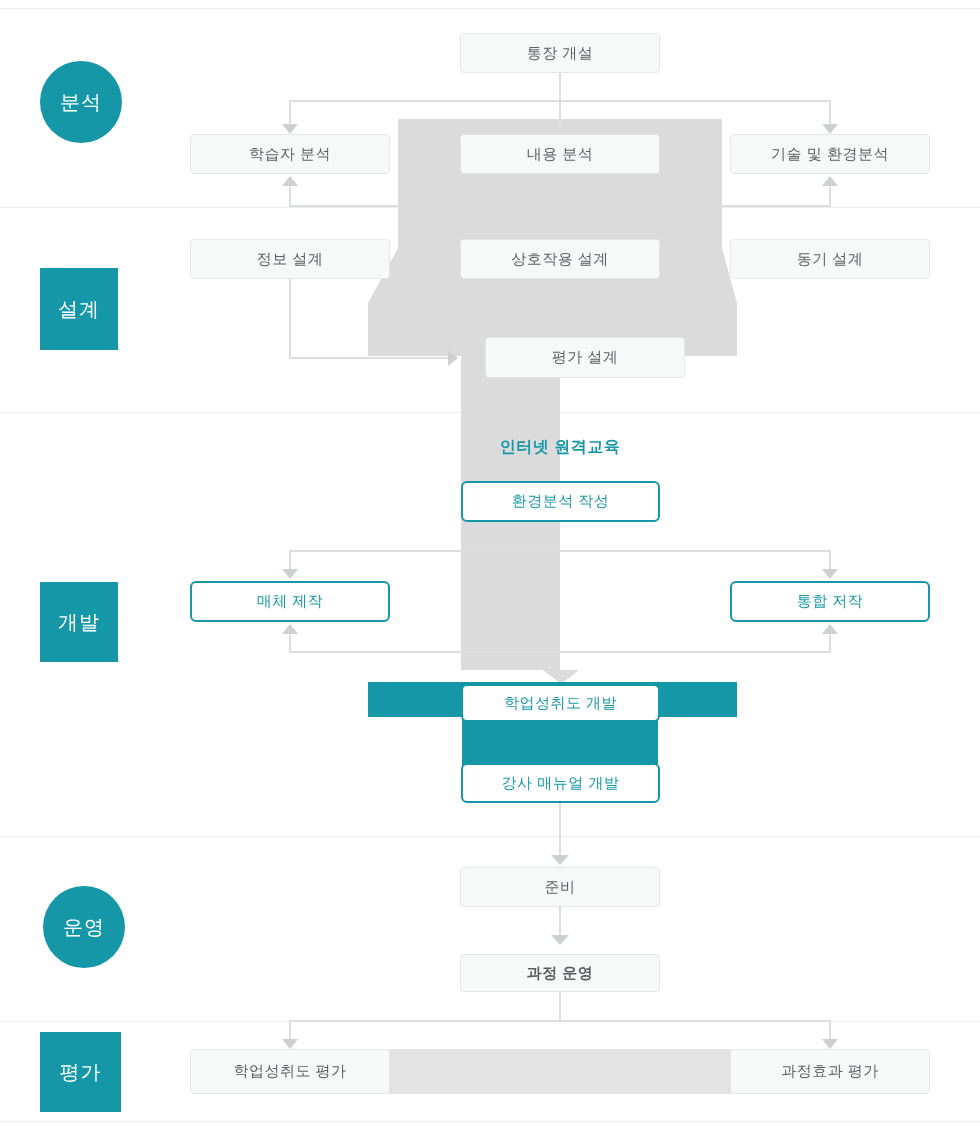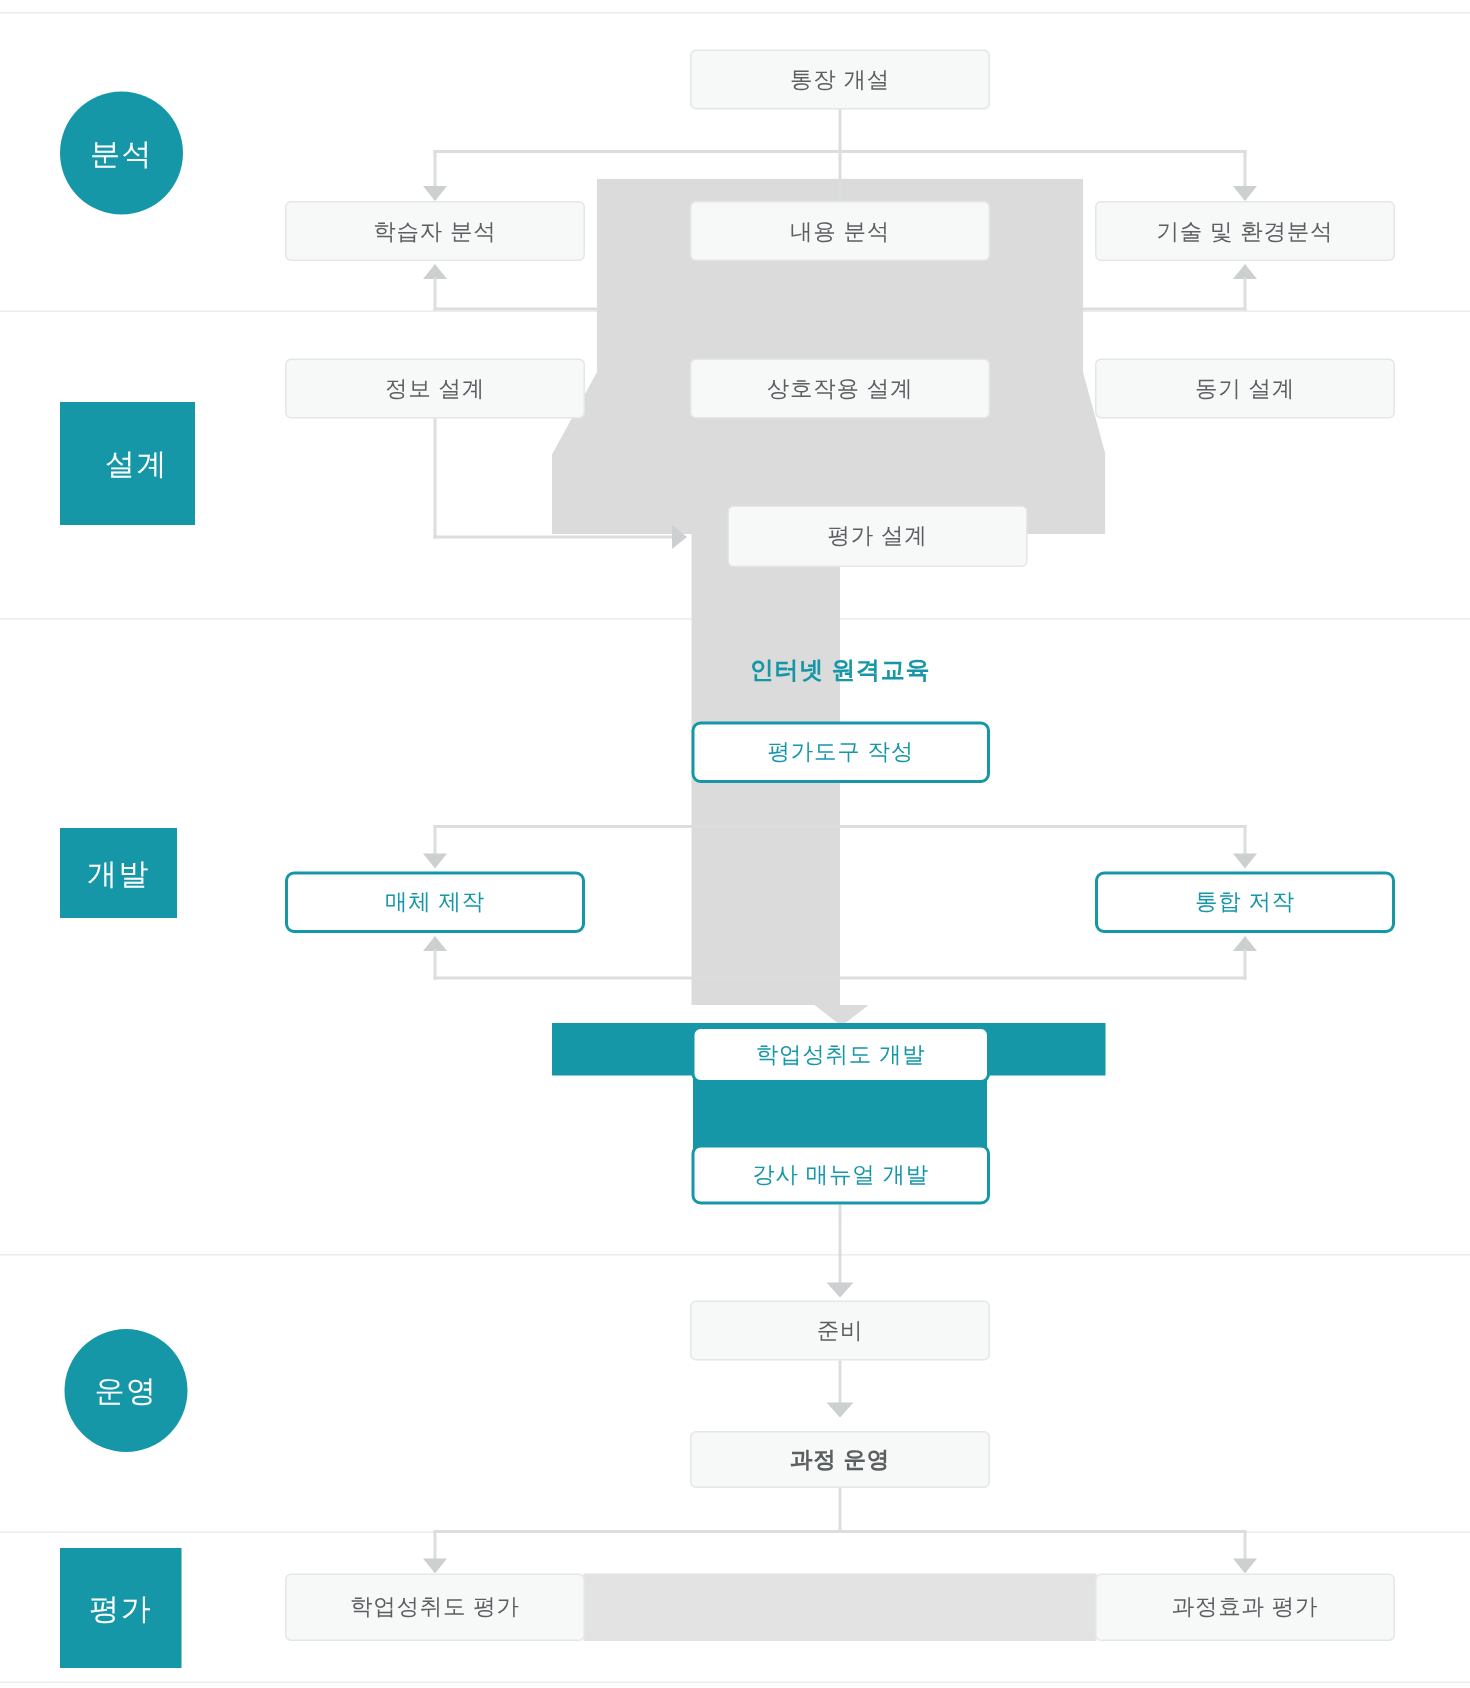--- a/index.html
+++ b/index.html
@@ -94,45 +94,45 @@
 <div class="line" style="left:289px;top:1020px;width:2px;height:20px;"></div>
 <div class="ah ah-down" style="left:282px;top:1039px;"></div>
 <div class="line" style="left:829px;top:1020px;width:2px;height:20px;"></div>
 <div class="ah ah-down" style="left:822px;top:1039px;"></div>
 
 <div class="abs" style="left:389px;top:1049px;width:342px;height:45px;background:#e3e3e3;z-index:4;"></div>
 
 <div class="stage circle" style="left:40px;top:61px;width:82px;height:82px;">
     <span>분석</span>
   </div>
-<div class="stage" style="left:40px;top:268px;width:78px;height:82px;padding-left:12px;">
+<div class="stage" style="left:40px;top:268px;width:78px;height:82px;">
     <span>설계</span>
   </div>
-<div class="stage" style="left:40px;top:552px;width:78px;height:60px;font-family:Liberation Serif, serif;">
+<div class="stage" style="left:40px;top:582px;width:78px;height:80px;font-family:Liberation Serif, serif;">
     <span>개발</span>
   </div>
 <div class="stage circle" style="left:43px;top:886px;width:82px;height:82px;">
     <span>운영</span>
   </div>
 <div class="stage" style="left:40px;top:1032px;width:81px;height:80px;">
     <span>평가</span>
   </div>
 
 <div class="gbox" style="left:460px;top:33px;width:200px;height:40px;">통장 개설</div>
 <div class="gbox" style="left:190px;top:134px;width:200px;height:40px;">학습자 분석</div>
 <div class="gbox" style="left:460px;top:134px;width:200px;height:40px;">내용 분석</div>
 <div class="gbox" style="left:730px;top:134px;width:200px;height:40px;">기술 및 환경분석</div>
 
 <div class="gbox" style="left:190px;top:239px;width:200px;height:40px;">정보 설계</div>
 <div class="gbox" style="left:460px;top:239px;width:200px;height:40px;">상호작용 설계</div>
 <div class="gbox" style="left:730px;top:239px;width:200px;height:40px;">동기 설계</div>
 <div class="gbox" style="left:485px;top:337px;width:200px;height:41px;">평가 설계</div>
 
 <div class="center-title" style="left:430px;top:437px;width:260px;">인터넷 원격교육</div>
-<div class="tbox" style="left:461px;top:481px;width:199px;height:41px;">평가도구 작성</div>
+<div class="tbox" style="left:461px;top:481px;width:199px;height:41px;">환경분석 작성</div>
 <div class="tbox" style="left:190px;top:581px;width:200px;height:41px;">매체 제작</div>
 <div class="tbox" style="left:730px;top:581px;width:200px;height:41px;">통합 저작</div>
 <div class="tbox" style="left:461px;top:684px;width:199px;height:38px;">학업성취도 개발</div>
 <div class="tbox" style="left:461px;top:763px;width:199px;height:40px;">강사 매뉴얼 개발</div>
 
 <div class="gbox" style="left:460px;top:867px;width:200px;height:40px;">준비</div>
 <div class="gbox" style="left:460px;top:954px;width:200px;height:38px;font-weight:bold;">과정 운영</div>
 
 <div class="gbox" style="left:190px;top:1049px;width:200px;height:45px;">학업성취도 평가</div>
 <div class="gbox" style="left:730px;top:1049px;width:200px;height:45px;">과정효과 평가</div>

